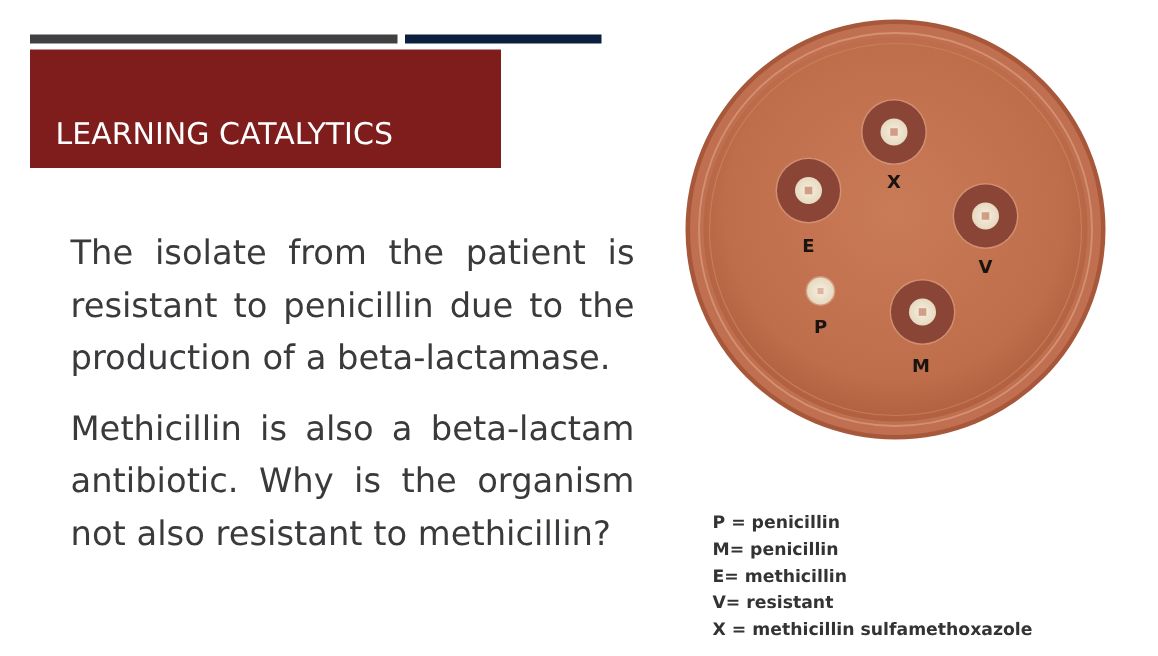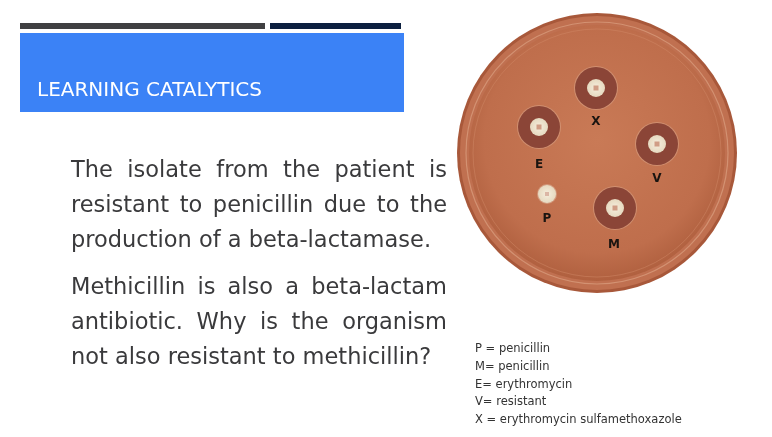--- a/index.html
+++ b/index.html
@@ -5,46 +5,46 @@
     html, body { margin: 0; padding: 0; }
     body {
       width: 772px; height: 437px; position: relative; overflow: hidden;
       background: #ffffff;
       font-family: "DejaVu Sans", "Liberation Sans", sans-serif;
     }
     .strip { position: absolute; top: 23px; height: 6px; }
     .strip-gray { left: 20px; width: 245px; background: #404042; }
     .strip-navy { left: 270px; width: 131px; background: #0c1f3f; }
     .title-box {
-      position: absolute; left: 20px; top: 33px; width: 384px; height: 79px;
-      background: #3b82f6;
+      position: absolute; left: 20px; top: 33px; width: 314px; height: 79px;
+      background: #7f1d1d;
       text-decoration: underline;
     }
     .title-text {
       position: absolute; left: 17px; top: 44px;
       color: #ffffff; font-size: 20px; letter-spacing: 0px;
       font-family: "DejaVu Sans", sans-serif;
       white-space: nowrap;
     }
     .body-text {
       position: absolute; left: 47px; top: 152px; width: 376px;
       color: #3a3a3c;
       font-family: "DejaVu Sans", sans-serif;
-      font-size: 22.5px; line-height: 35px; margin-left: 24px;
+      font-size: 22.5px; line-height: 35px;
     }
     .body-text p {
       margin: 0 0 12px 0;
       text-align: justify; text-align-last: left;
     }
     .legend {
       position: absolute; left: 475px; top: 340px;
       color: #333333; font-size: 11.5px; line-height: 17.8px;
       font-family: "DejaVu Sans", sans-serif;
     }
-    .legend div { white-space: nowrap; }
+    .legend div { white-space: nowrap; font-weight: bold; }
     .dish-wrap { position: absolute; left: 454px; top: 12px; width: 286px; height: 284px; }
     .dish-wrap svg { display: block; }
     .dish-label {
       font-family: "DejaVu Sans", "Liberation Sans", sans-serif;
       font-weight: bold; font-size: 12px; fill: #1a1410;
     }
   </style>
 </head>
 <body>
 
@@ -117,16 +117,16 @@
       <circle cx="615" cy="208" r="9" fill="url(#discGrad)"></circle>
       <rect x="612.5" y="205.5" width="5" height="5" fill="#c78a70" opacity="0.8"></rect>
       <text class="dish-label" x="614" y="248" text-anchor="middle">M</text>
     </g>
   </svg>
 </div>
 
 <div class="legend">
   <div>P = penicillin</div>
   <div>M= penicillin</div>
-  <div>E= erythromycin</div>
+  <div>E= methicillin</div>
   <div>V= resistant</div>
-  <div>X = erythromycin sulfamethoxazole</div>
+  <div>X = methicillin sulfamethoxazole</div>
 </div>
 
 </body></html>

